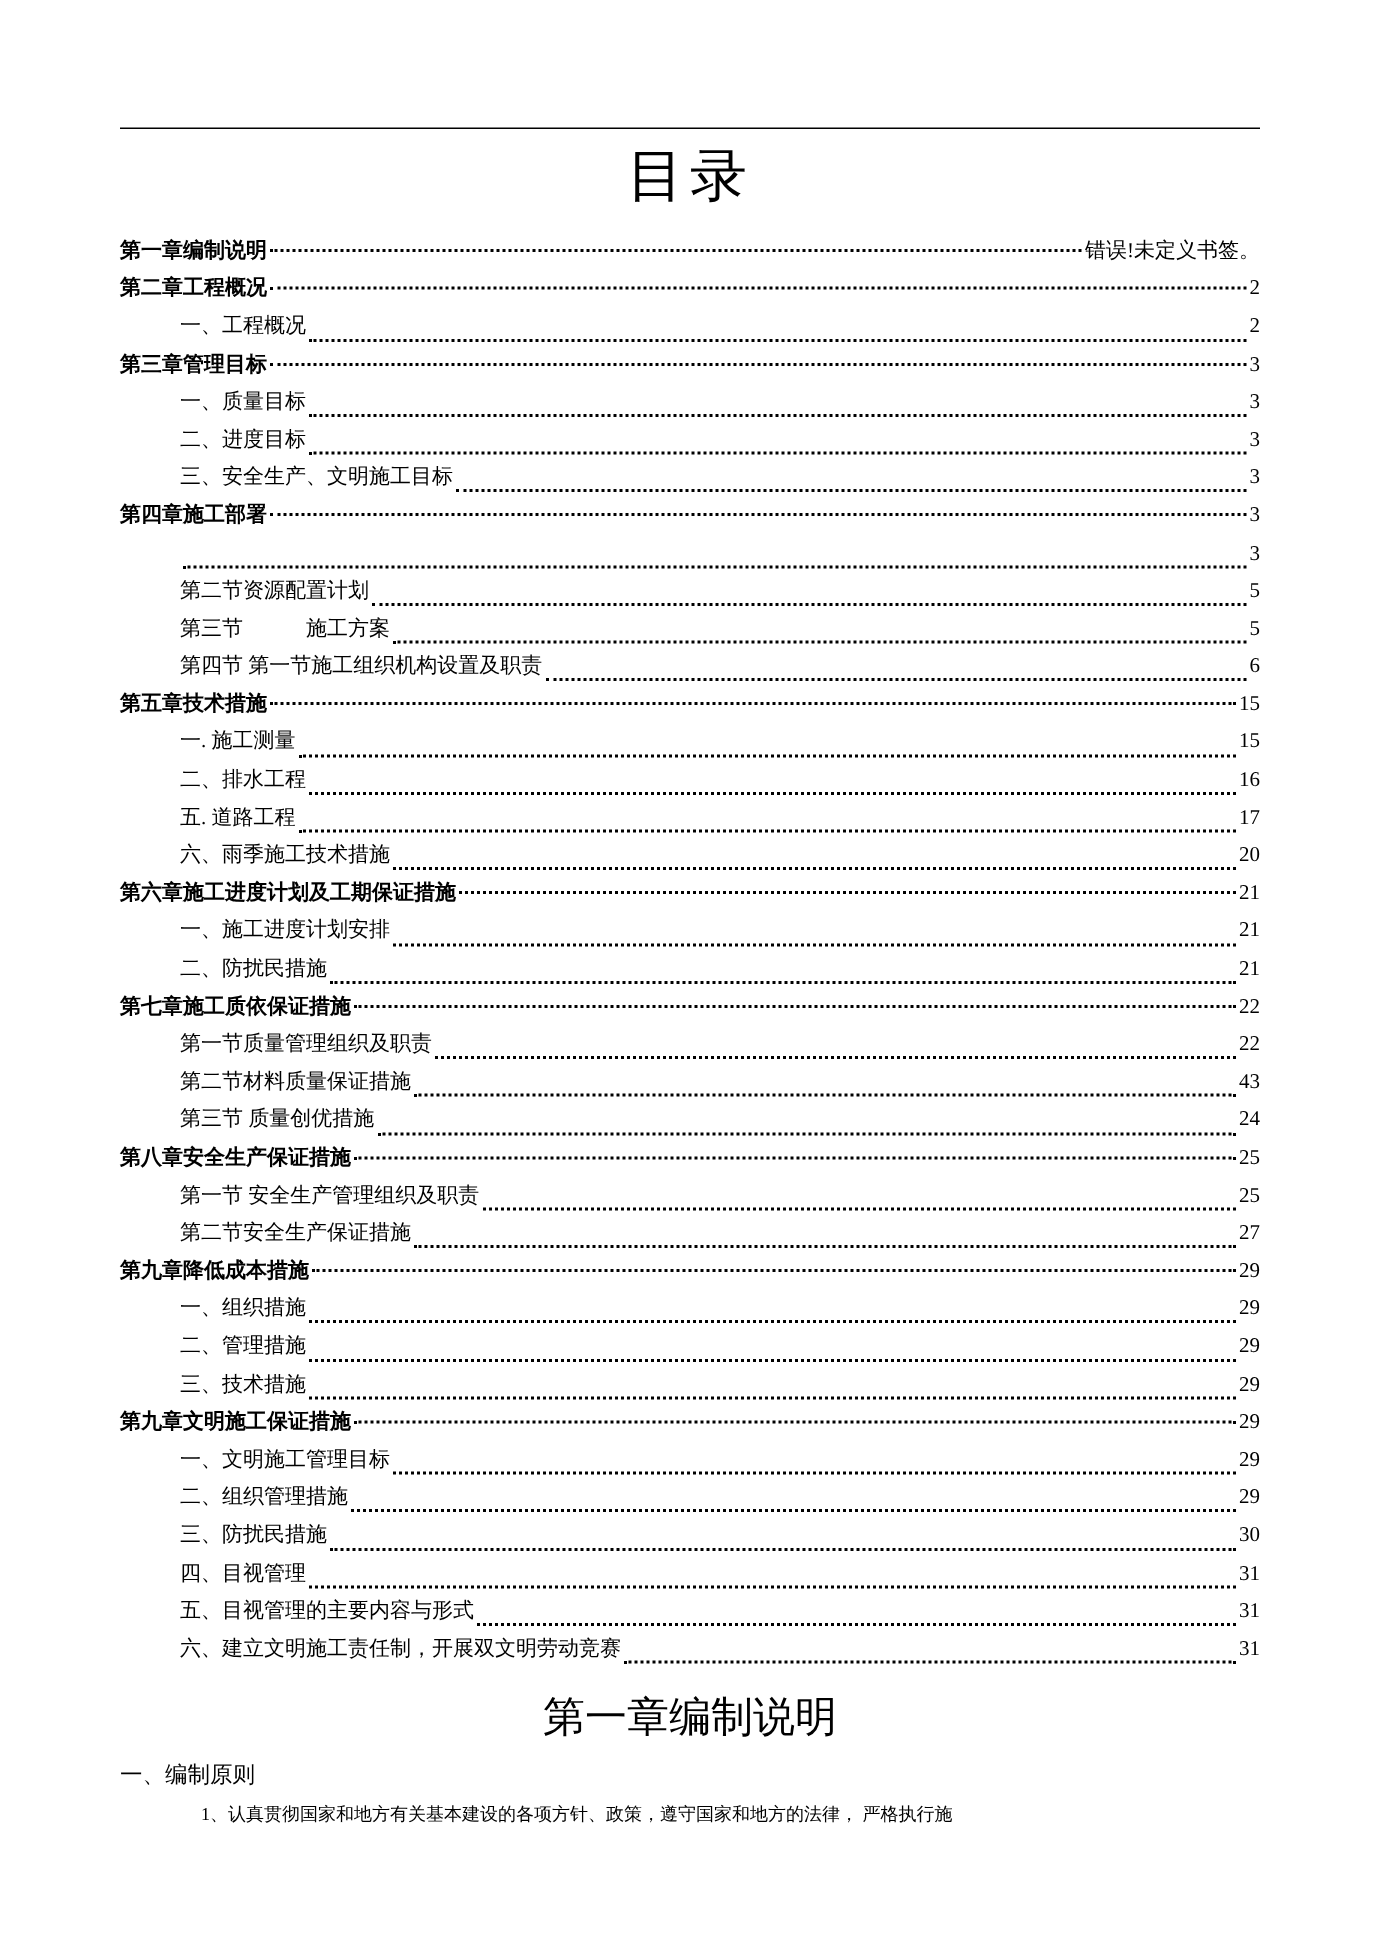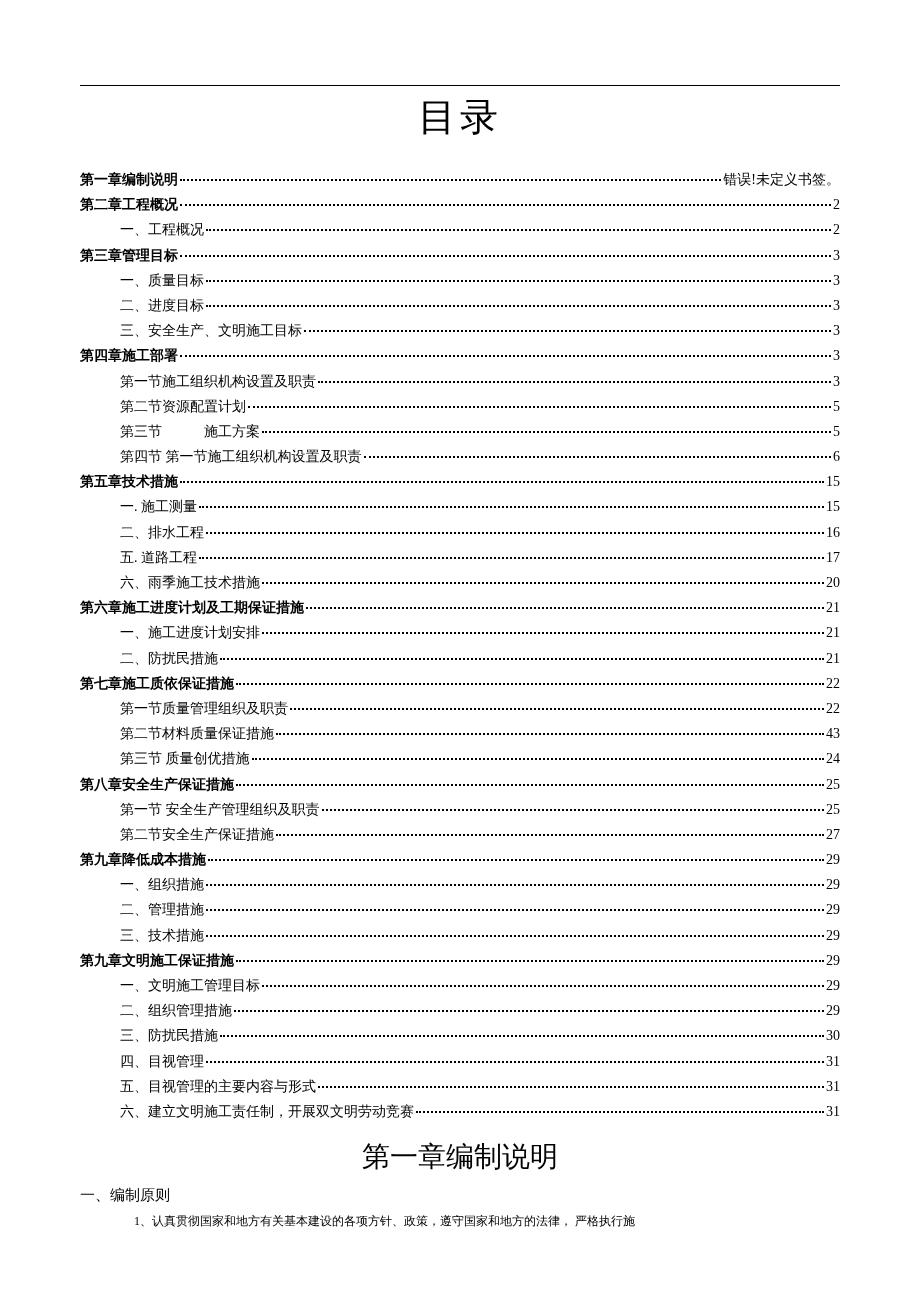--- a/index.html
+++ b/index.html
@@ -13,32 +13,32 @@
     font-size: 14px;
   }
   .hr-top {
     border-top: 1px solid #000;
     margin-bottom: 6px;
   }
   .title {
     text-align: center;
     font-size: 38px;
     font-family: "SimSun", serif;
-    margin-bottom: 24px;
+    margin-bottom: 12px;
     letter-spacing: 4px;
   }
   .toc-row {
     display: flex;
     align-items: baseline;
     line-height: 1.8;
     font-size: 14px;
     white-space: nowrap;
   }
   .toc-row.l1 { font-weight: bold; }
-  .toc-row.l2 { padding-left: 40px; font-weight: normal; }
+  .toc-row.l2 { padding-left: 40px; font-weight: normal; align-items: flex-end; }
   .toc-label { flex: 0 0 auto; }
   .toc-dots {
     flex: 1 1 auto;
     border-bottom: 2px dotted #000;
     margin: 0 2px;
     position: relative;
     top: -3px;
     height: 0.8em;
   }
   .toc-row.l1 .toc-dots { border-bottom: 2px dotted #000; }
@@ -105,21 +105,20 @@
       <span class="toc-label">三、安全生产、文明施工目标</span>
       <span class="toc-dots"></span>
       <span class="toc-page">3</span>
     </div>
     <div class="toc-row l1">
       <span class="toc-label">第四章施工部署</span>
       <span class="toc-dots"></span>
       <span class="toc-page">3</span>
     </div>
     <div class="toc-row l2">
-      <span class="toc-label">第一节施工组织机构设置及职责</span>
       <span class="toc-dots"></span>
       <span class="toc-page">3</span>
     </div>
     <div class="toc-row l2">
       <span class="toc-label">第二节资源配置计划</span>
       <span class="toc-dots"></span>
       <span class="toc-page">5</span>
     </div>
     <div class="toc-row l2">
       <span class="toc-label">第三节　　　施工方案</span>

